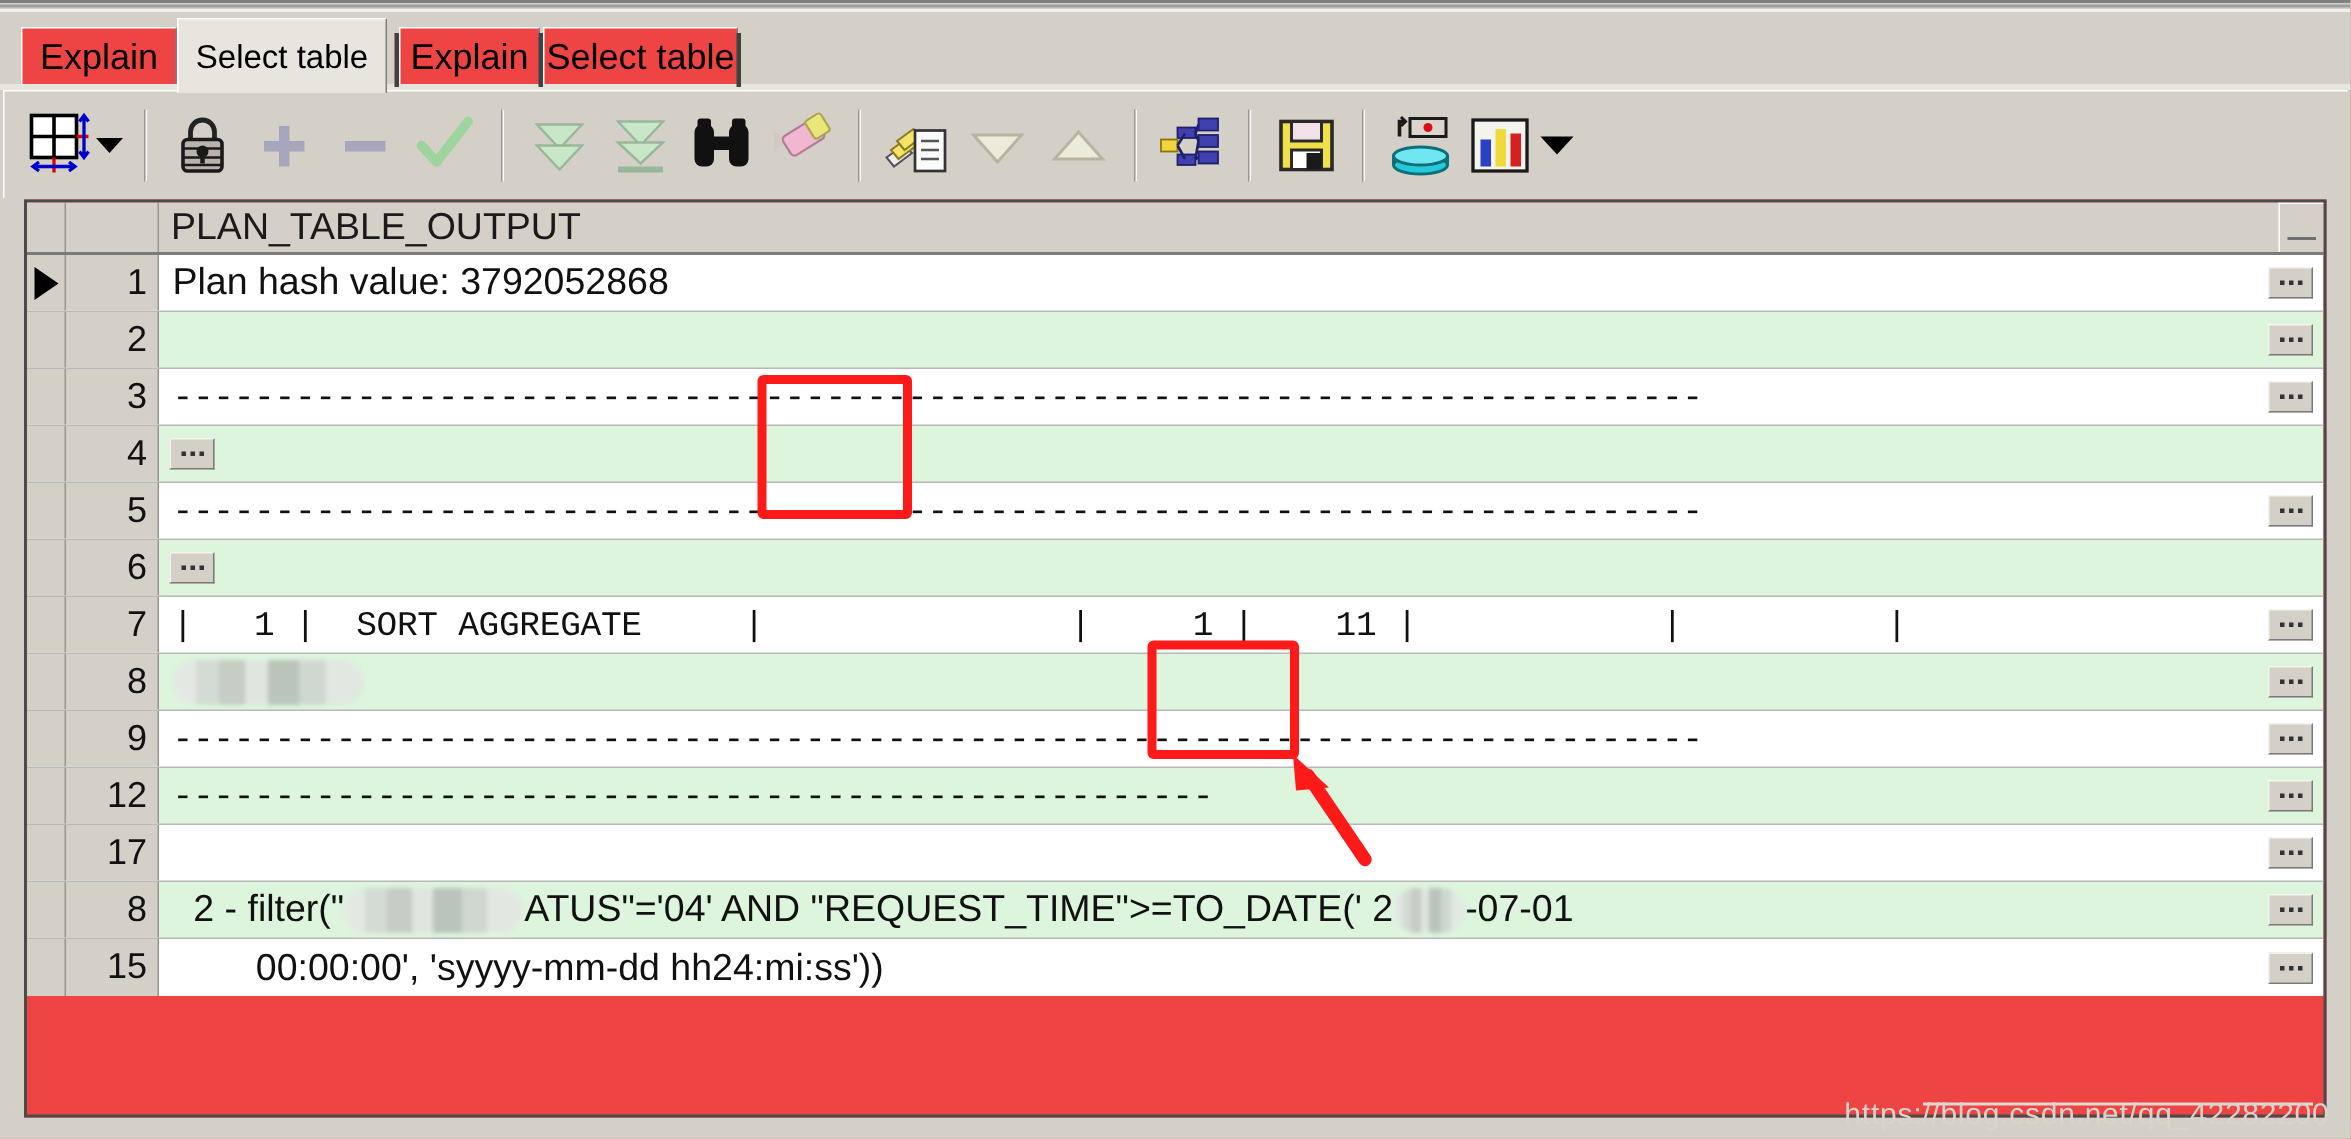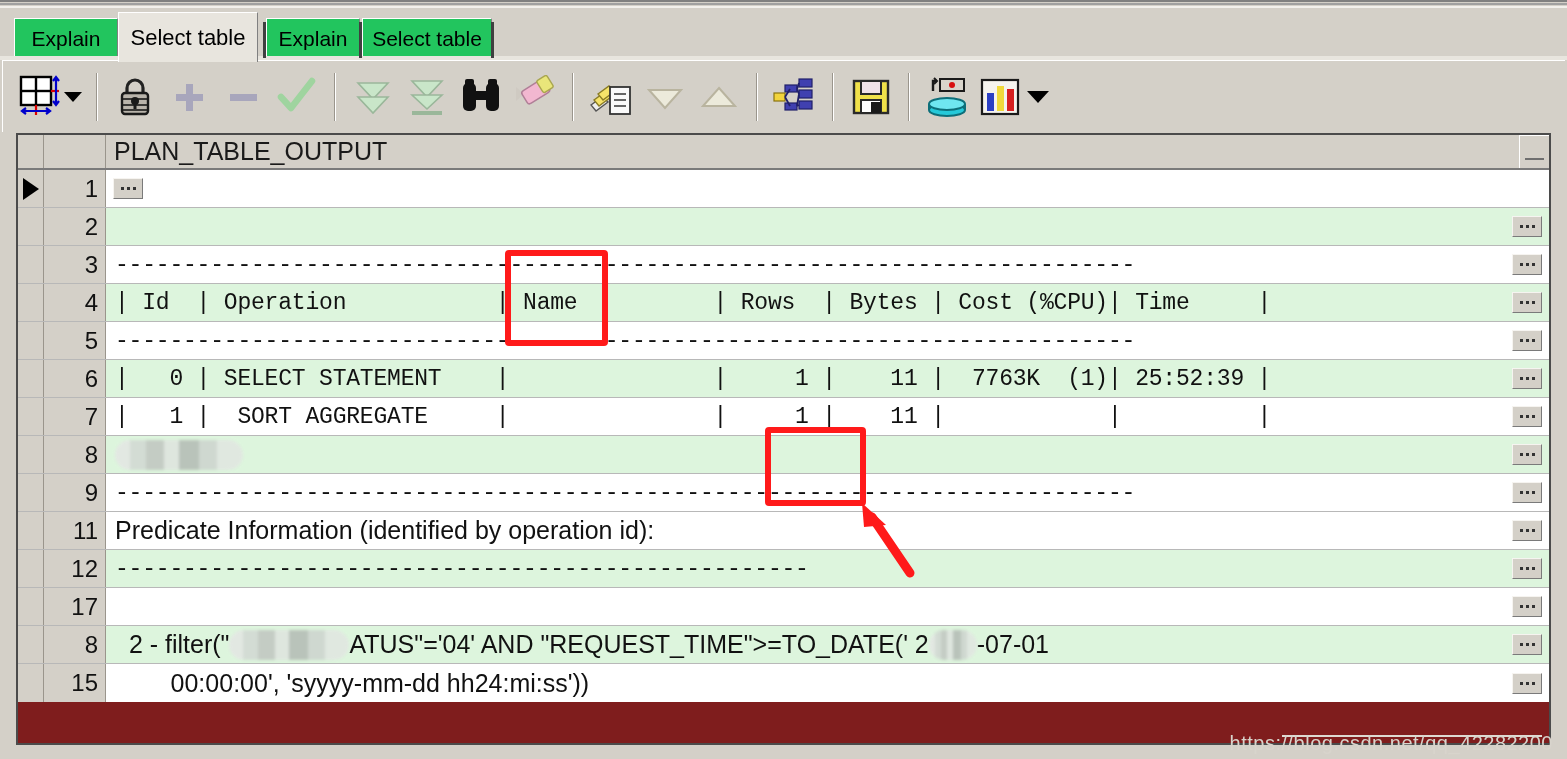--- a/index.html
+++ b/index.html
@@ -23,26 +23,26 @@
   .top-rule-b { position:absolute; left:0; top:3px; width:1567px; height:2px; background:#a0a0a0; }
   .top-rule-c { position:absolute; left:0; top:6px; width:1567px; height:2px; background:#f2f0ec; }
 
   
   .tabstrip {
     position:absolute; left:0; top:8px; width:1567px; height:52px;
     background:#d4d0c8;
   }
   .tab {
     position:absolute; top:10px; height:42px;
-    background:#22c55e;
+    background:#ef4444;
     border:1px solid #ffffff;
     border-right-color:#808080;
     border-bottom-color:#808080;
     display:flex; align-items:center; justify-content:center;
-    font-size:21px; color:#000;
+    font-size:24px; color:#000;
     font-family:"Liberation Sans", sans-serif;
     white-space:nowrap;
     padding:0 10px;
     cursor:default;
   }
   .tab.active {
     top:4px; height:50px;
     background:#e8e5de;
     border-bottom:none;
     z-index:4;
@@ -78,21 +78,21 @@
     width:0;height:0;border-left:9px solid transparent;border-right:9px solid transparent;
     border-top:10px solid #000; margin-left:3px;
   }
   .tb-caret.lg { border-left-width:11px; border-right-width:11px; border-top-width:12px; }
 
   
   .gridwrap {
     position:absolute; left:16px; top:133px;
     width:1535px; height:612px;
     border:2px solid #4b4b4b;
-    background:#7f1d1d;
+    background:#ef4444;
     overflow:hidden;
   }
   .grid-head {
     display:flex; height:35px;
     background:#d4d0c8;
     border-bottom:2px solid #7a7a7a;
   }
   .gh-ind { width:26px; border-right:1px solid #9a958c; background:#d4d0c8; }
   .gh-num { width:62px; border-right:1px solid #9a958c; background:#d4d0c8; }
   .gh-col {
@@ -385,20 +385,21 @@
       <div class="gh-num"></div>
       <div class="gh-col">PLAN_TABLE_OUTPUT</div>
       <div class="gh-corner"></div>
     </div>
 
     <div class="grid-row odd">
       <div class="cell-ind">
         <span class="rowmarker"></span>
       </div>
       <div class="cell-num">1</div>
+      <div class="cell-txt"><span>Plan hash value: 3792052868</span></div>
       <div class="cell-dots">
         <span class="dotsbtn">
             <i></i>
             <i></i>
             <i></i>
           </span>
       </div>
     </div>
 
     <div class="grid-row even">
@@ -423,21 +424,20 @@
             <i></i>
             <i></i>
             <i></i>
           </span>
       </div>
     </div>
 
     <div class="grid-row even">
       <div class="cell-ind"></div>
       <div class="cell-num">4</div>
-      <div class="cell-txt mono">| Id  | Operation           | Name          | Rows  | Bytes | Cost (%CPU)| Time     |</div>
       <div class="cell-dots">
         <span class="dotsbtn">
             <i></i>
             <i></i>
             <i></i>
           </span>
       </div>
     </div>
 
     <div class="grid-row odd">
@@ -449,21 +449,20 @@
             <i></i>
             <i></i>
             <i></i>
           </span>
       </div>
     </div>
 
     <div class="grid-row even">
       <div class="cell-ind"></div>
       <div class="cell-num">6</div>
-      <div class="cell-txt mono">|   0 | SELECT STATEMENT    |               |     1 |    11 |  7763K  (1)| 25:52:39 |</div>
       <div class="cell-dots">
         <span class="dotsbtn">
             <i></i>
             <i></i>
             <i></i>
           </span>
       </div>
     </div>
 
     <div class="grid-row odd">
@@ -499,32 +498,20 @@
       <div class="cell-dots">
         <span class="dotsbtn">
             <i></i>
             <i></i>
             <i></i>
           </span>
       </div>
     </div>
 
 
-    <div class="grid-row odd">
-      <div class="cell-ind"></div>
-      <div class="cell-num">11</div>
-      <div class="cell-txt">Predicate Information (identified by operation id):</div>
-      <div class="cell-dots">
-        <span class="dotsbtn">
-            <i></i>
-            <i></i>
-            <i></i>
-          </span>
-      </div>
-    </div>
 
     <div class="grid-row even">
       <div class="cell-ind"></div>
       <div class="cell-num">12</div>
       <div class="cell-txt mono">---------------------------------------------------</div>
       <div class="cell-dots">
         <span class="dotsbtn">
             <i></i>
             <i></i>
             <i></i>

